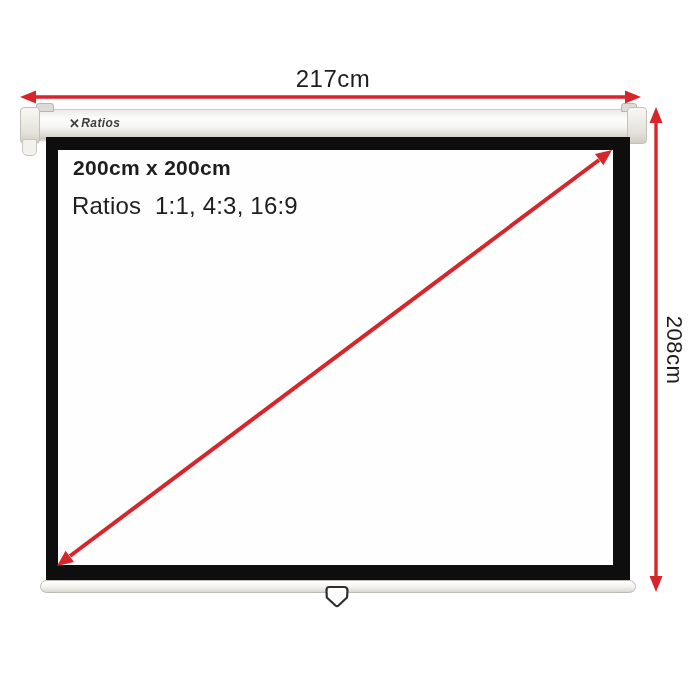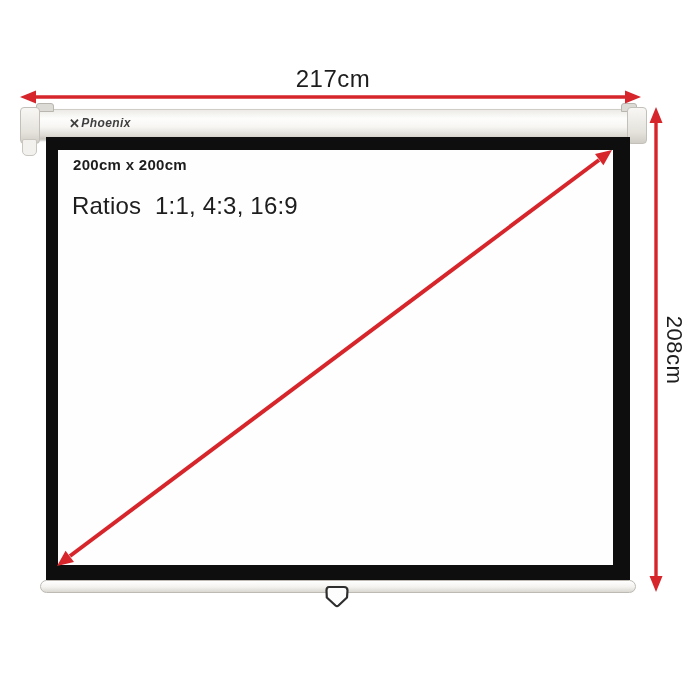--- a/index.html
+++ b/index.html
@@ -10,21 +10,21 @@
   }
   html,body{margin:0;padding:0;background:#fff;}
   .stage{
     position:relative;width:700px;height:700px;background:#ffffff;
     font-family:"Liberation Sans", sans-serif;color:var(--text);overflow:hidden;
   }
   .dim-label{position:absolute;color:var(--text);white-space:pre;}
   .width-label{left:333px;top:79px;transform:translate(-50%,-50%);font-size:24px;font-weight:500;letter-spacing:.5px;text-align:center;}
   .height-label{left:674px;top:350px;transform:translate(-50%,-50%) rotate(90deg);font-size:22px;font-weight:500;letter-spacing:.5px;}
   .diag-label{left:330px;top:331px;transform:translate(-50%,-50%) rotate(-36.9deg);font-size:29px;font-weight:500;letter-spacing:1px;}
-  .screen-size-label{left:73px;top:156px;font-size:15px;font-weight:700;letter-spacing:.3px;}
+  .screen-size-label{left:73px;top:156px;font-size:21px;font-weight:700;letter-spacing:.3px;}
   .ratios-label{left:72px;top:192px;font-size:24px;font-weight:400;letter-spacing:.2px;}
 
   
   .casing{
     position:absolute;left:22px;top:109px;width:623px;height:31px;
     background:linear-gradient(180deg,#ecebe7 0%,#fdfdfc 30%,#f7f6f3 58%,#dcdad3 88%,#c6c4bc 100%);
     border:1px solid #cfcdc6;border-radius:3px;box-sizing:border-box;
     box-shadow:0 1px 2px rgba(0,0,0,.2);
   }
   .casing .logo{
@@ -79,21 +79,21 @@
 
   <div class="casing">
     <div class="bracket left"></div>
     <div class="bracket right"></div>
     <div class="cap left">
       <div class="cap-tab"></div>
     </div>
     <div class="cap right"></div>
     <div class="logo">
       <span class="x-glyph">✕</span>
-      <span>Phoenix</span>
+      <span>Ratios</span>
     </div>
   </div>
 
   <div class="frame"></div>
 
   <div class="dim-label screen-size-label">200cm x 200cm</div>
   <div class="dim-label ratios-label">Ratios  1:1, 4:3, 16:9</div>
 
   <div class="slat"></div>
 

